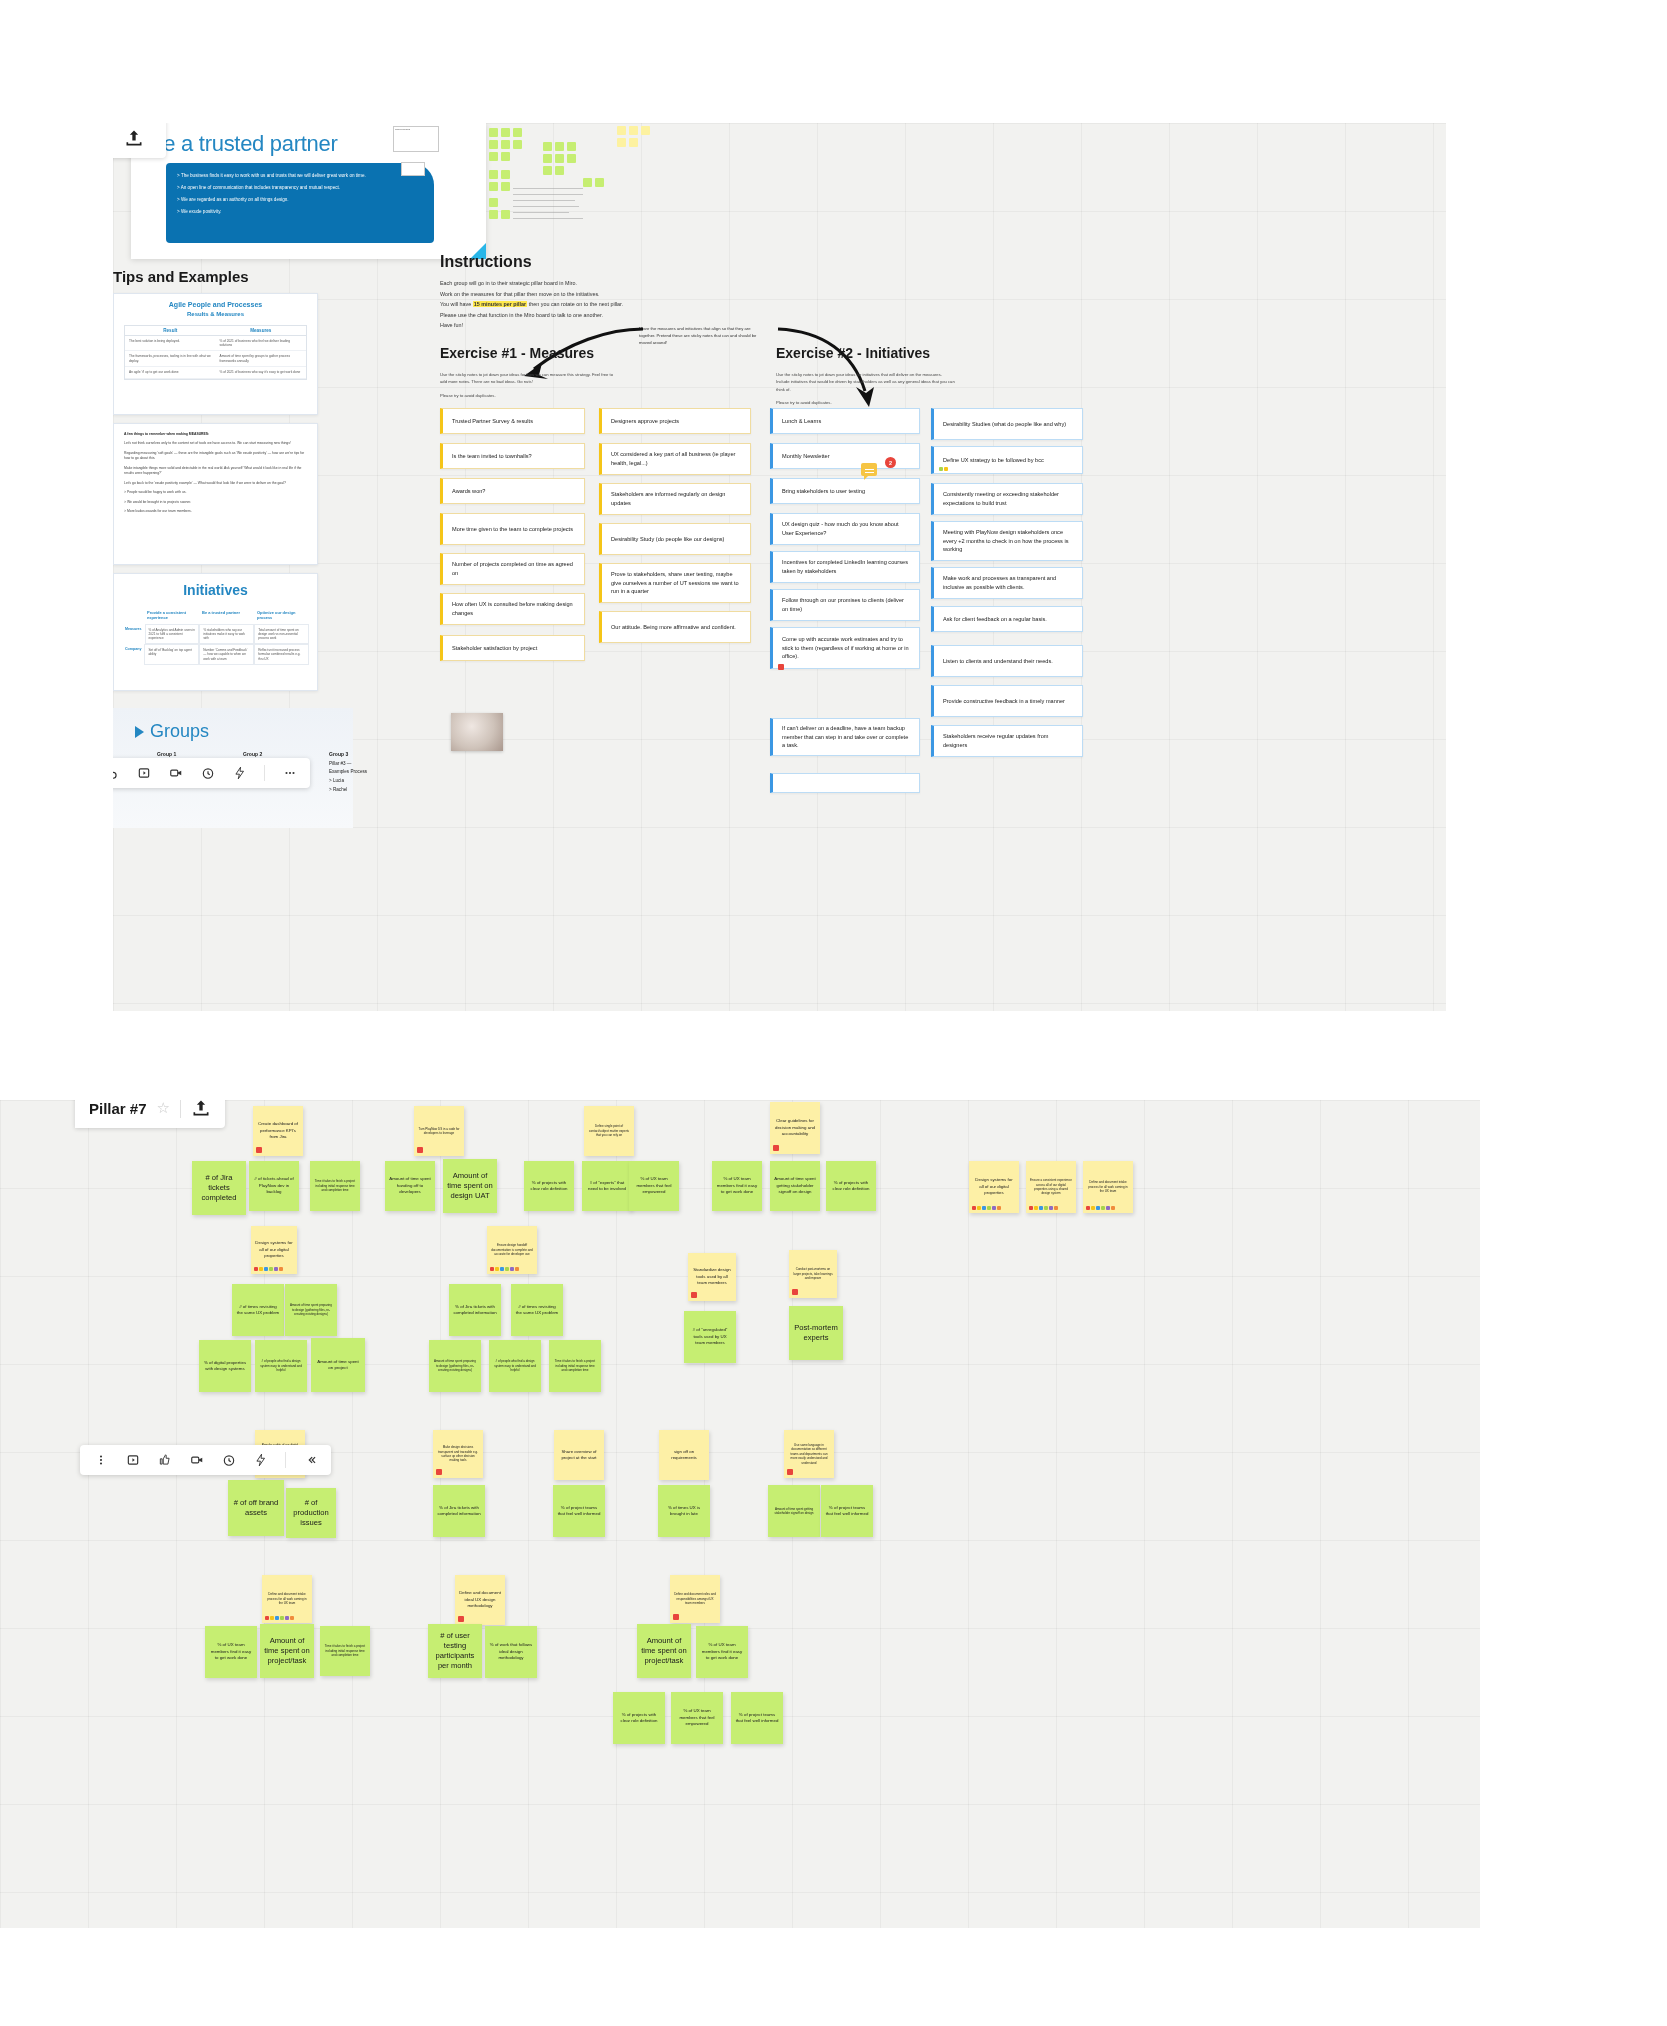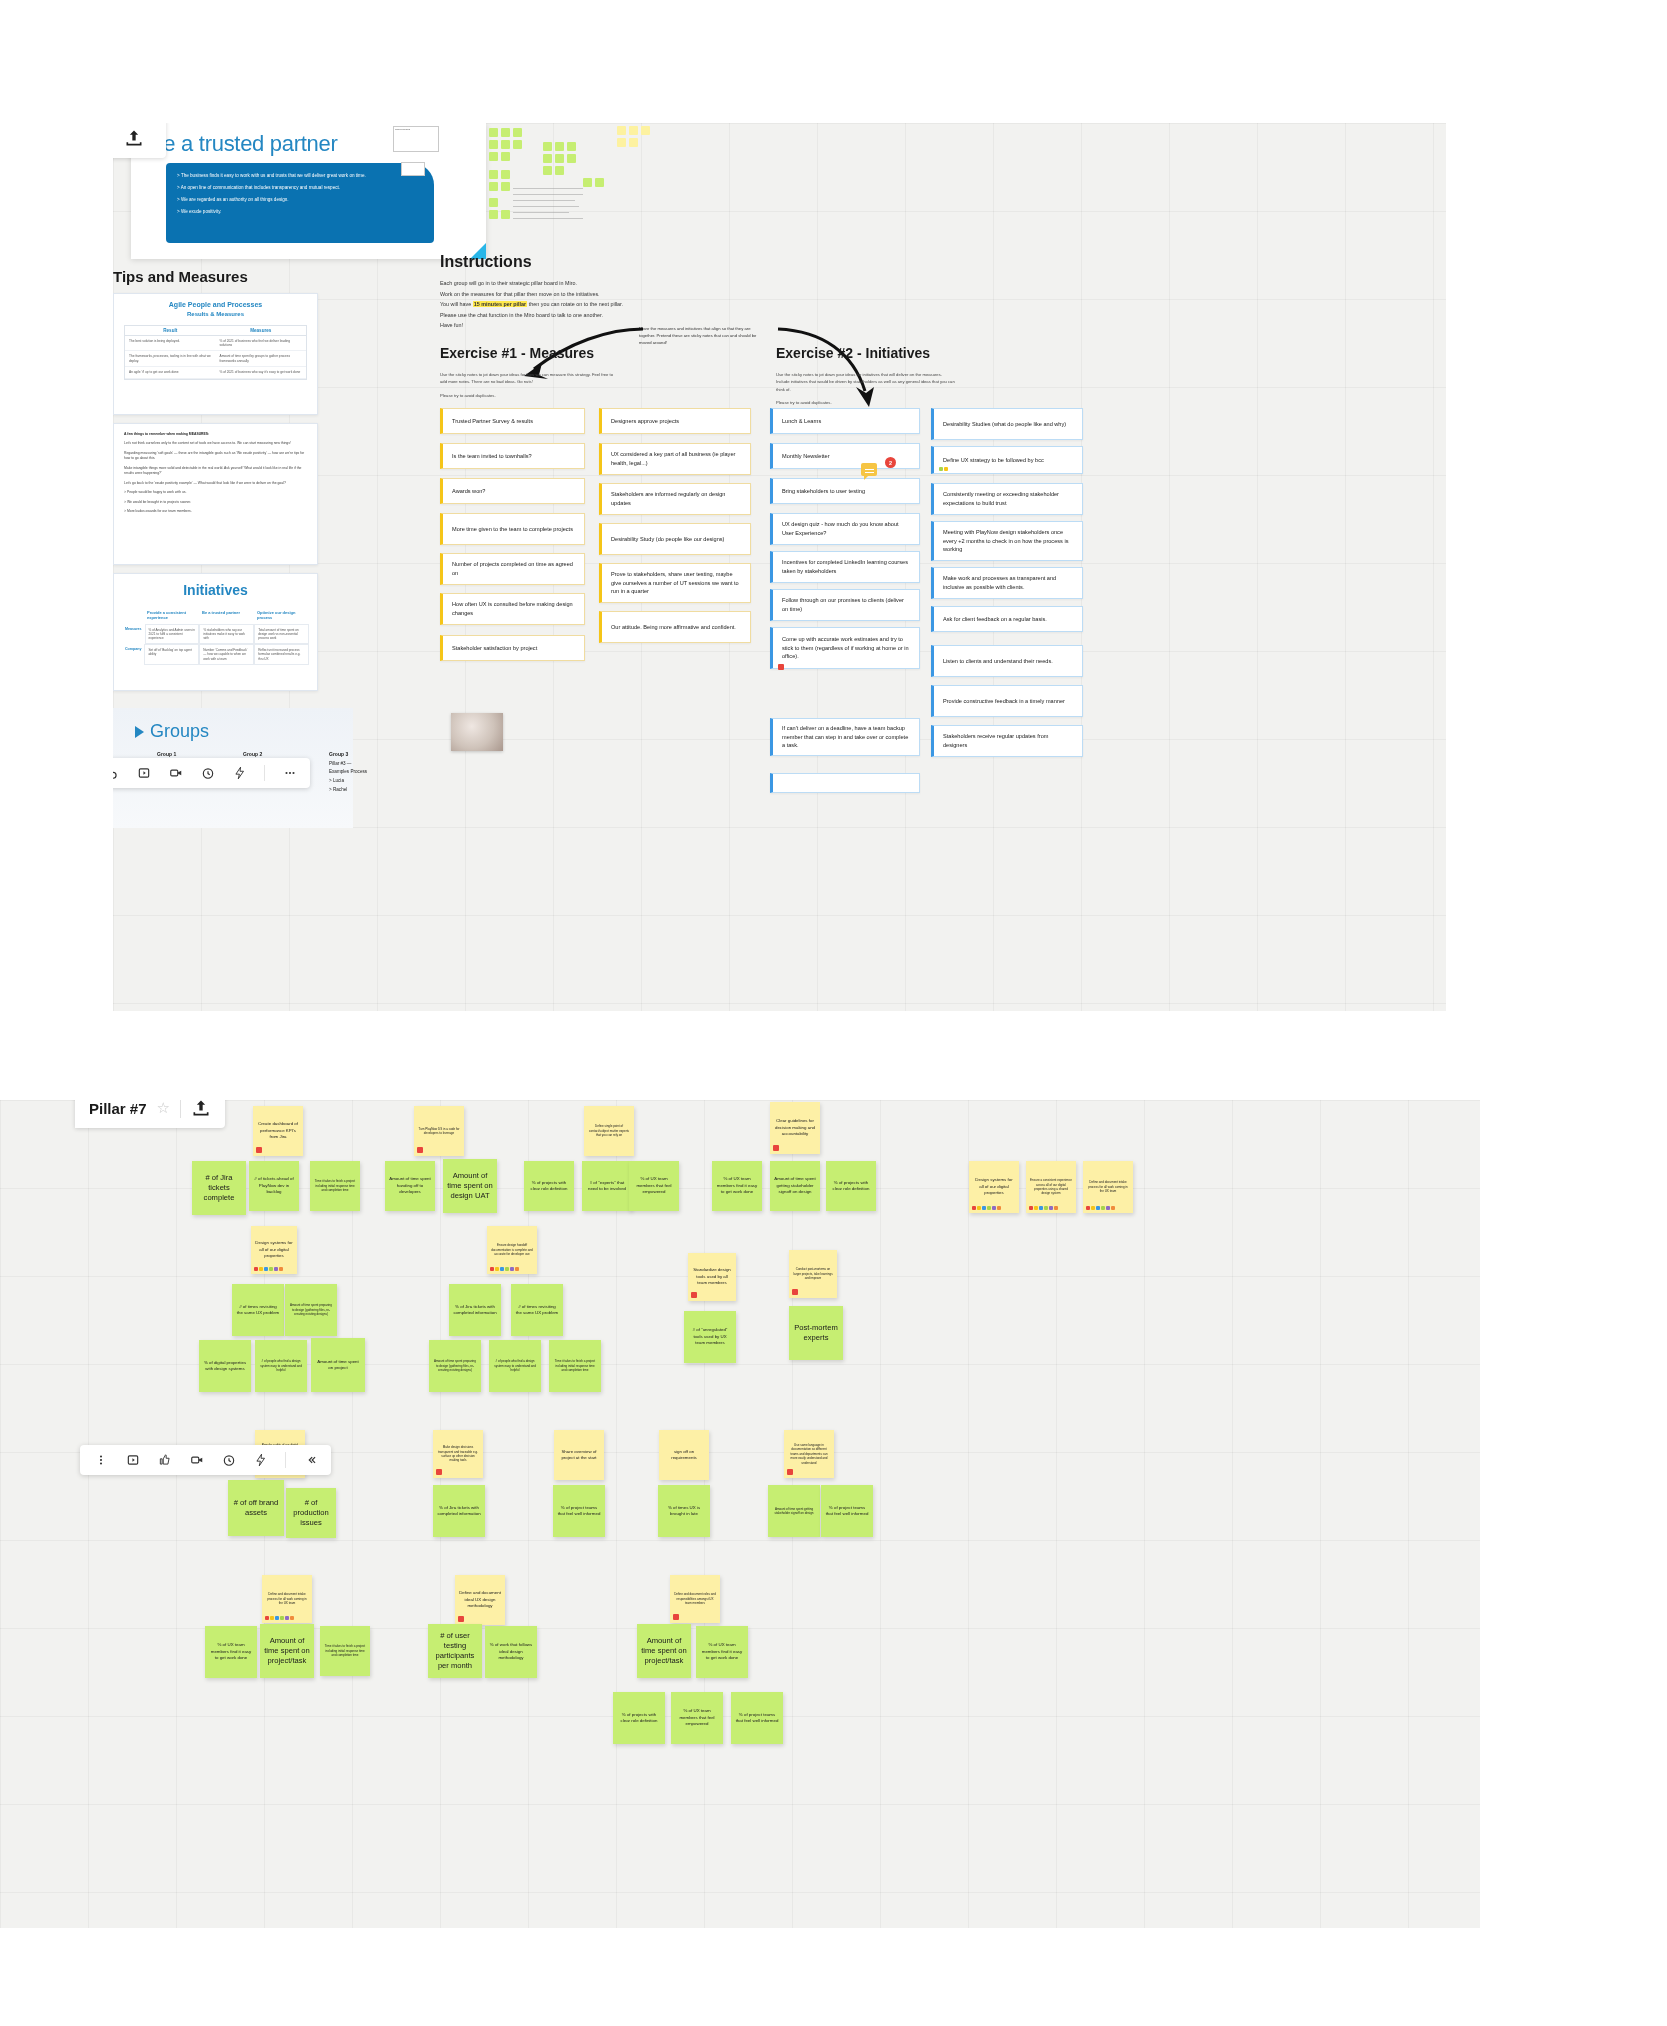--- a/index.html
+++ b/index.html
@@ -227,21 +227,21 @@
       <div class="tnote y" style="left:224px;top:20px;width:9px;height:9px;"></div>
       <div class="tnote y" style="left:236px;top:20px;width:9px;height:9px;"></div>
       <div class="tline" style="left:120px;top:70px;width:70px;"></div>
       <div class="tline" style="left:120px;top:76px;width:70px;"></div>
       <div class="tline" style="left:120px;top:82px;width:62px;"></div>
       <div class="tline" style="left:120px;top:88px;width:66px;"></div>
       <div class="tline" style="left:120px;top:94px;width:56px;"></div>
       <div class="tline" style="left:120px;top:100px;width:70px;"></div>
     </div>
 
-    <div class="tips-h">Tips and Measures</div>
+    <div class="tips-h">Tips and Examples</div>
 
     <div class="tipcard tip1">
       <div class="tip-title">Agile People and Processes</div>
       <div class="tip-sub">Results &amp; Measures</div>
       <div class="minitable">
         <div class="mt-head">
           <div>Result</div>
           <div>Measures</div>
         </div>
         <div class="mt-row">
@@ -505,21 +505,21 @@
           <i class="ntag"></i>
         </div>
         <div class="note yel xs" style="left: 584px; top: 6px; width: 50px; height: 50px;">
           <span>Define single point of contact/subject matter experts that you can rely on</span>
         </div>
         <div class="note yel sm" style="left: 770px; top: 2px; width: 50px; height: 52px;">
           <span>Clear guidelines for decision making and accountability</span>
           <i class="ntag"></i>
         </div>
         <div class="note big" style="left: 192px; top: 61px; width: 54px; height: 54px;">
-          <span># of Jira tickets complete</span>
+          <span># of Jira tickets completed</span>
         </div>
         <div class="note sm" style="left: 249px; top: 61px; width: 50px; height: 50px;">
           <span># of tickets ahead of PlayNow dev in backlog</span>
         </div>
         <div class="note xs" style="left: 310px; top: 61px; width: 50px; height: 50px;">
           <span>Time it takes to finish a project including initial response time and completion time</span>
         </div>
         <div class="note sm" style="left: 385px; top: 61px; width: 50px; height: 50px;">
           <span>Amount of time spent handing off to developers</span>
         </div>

